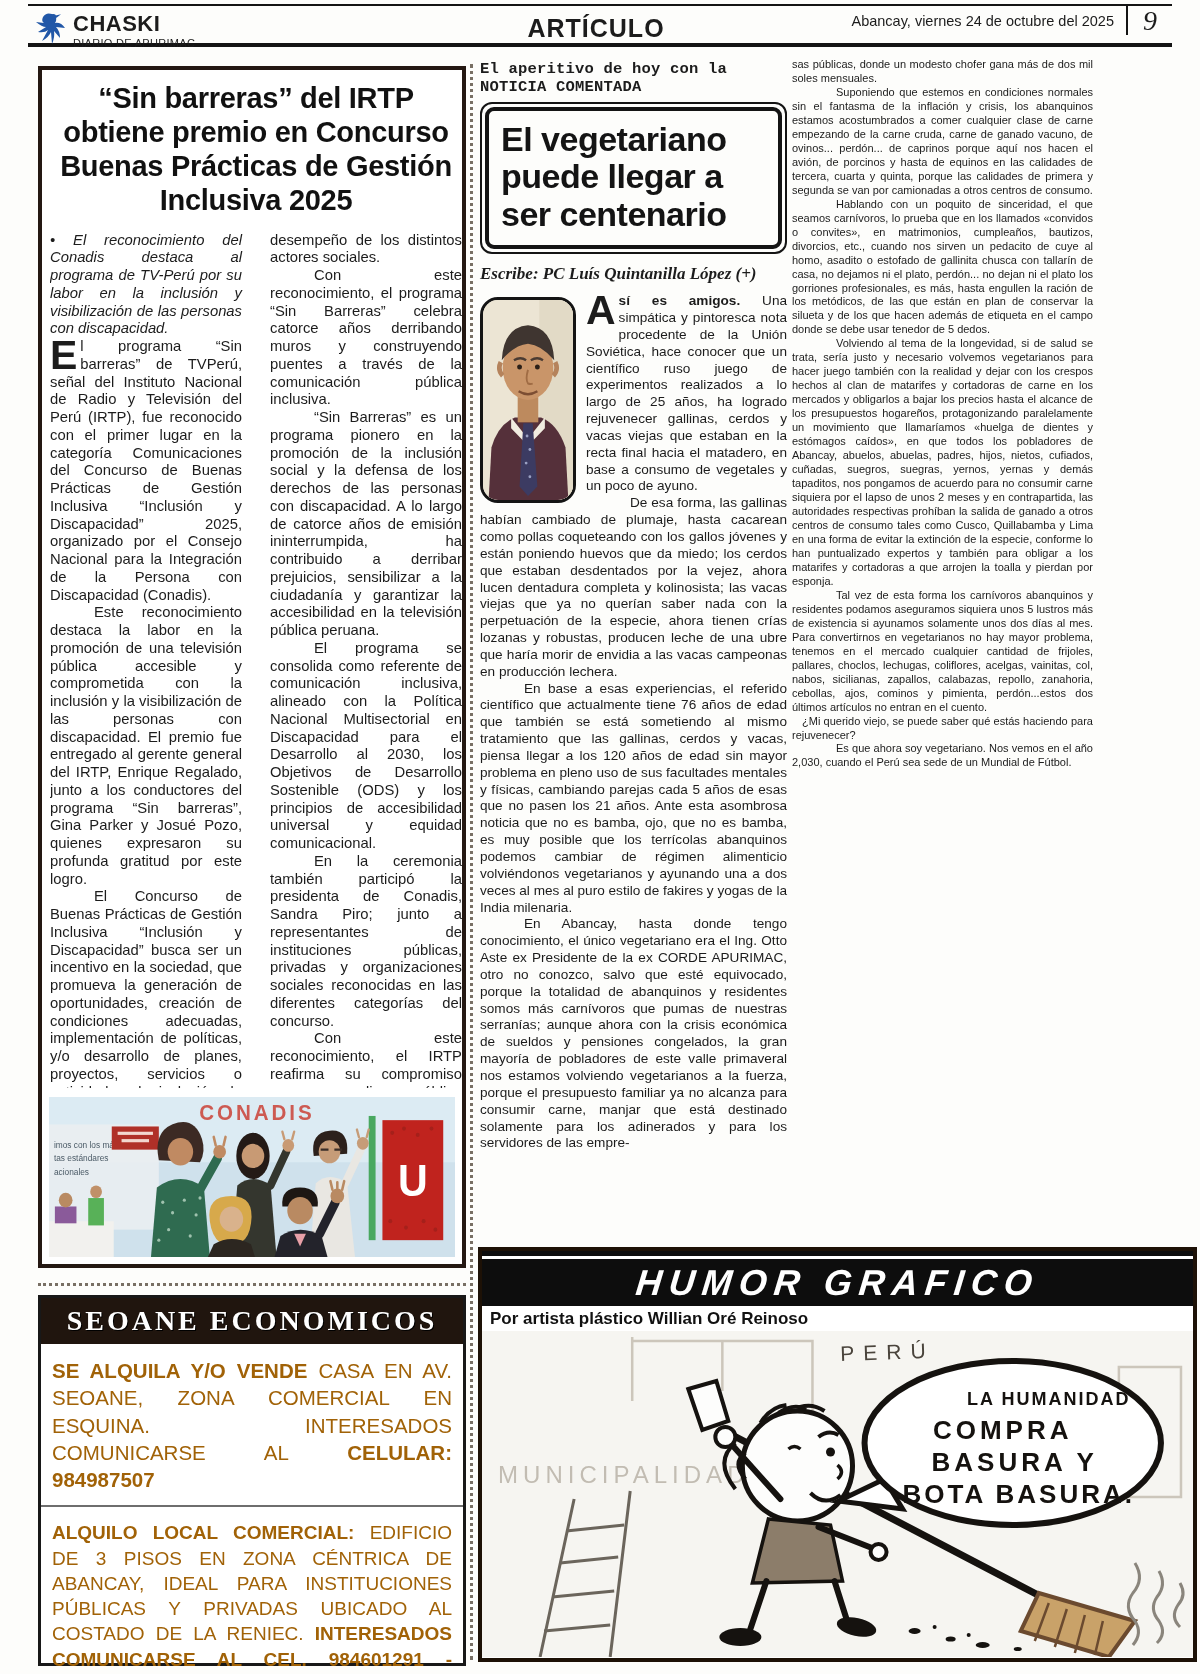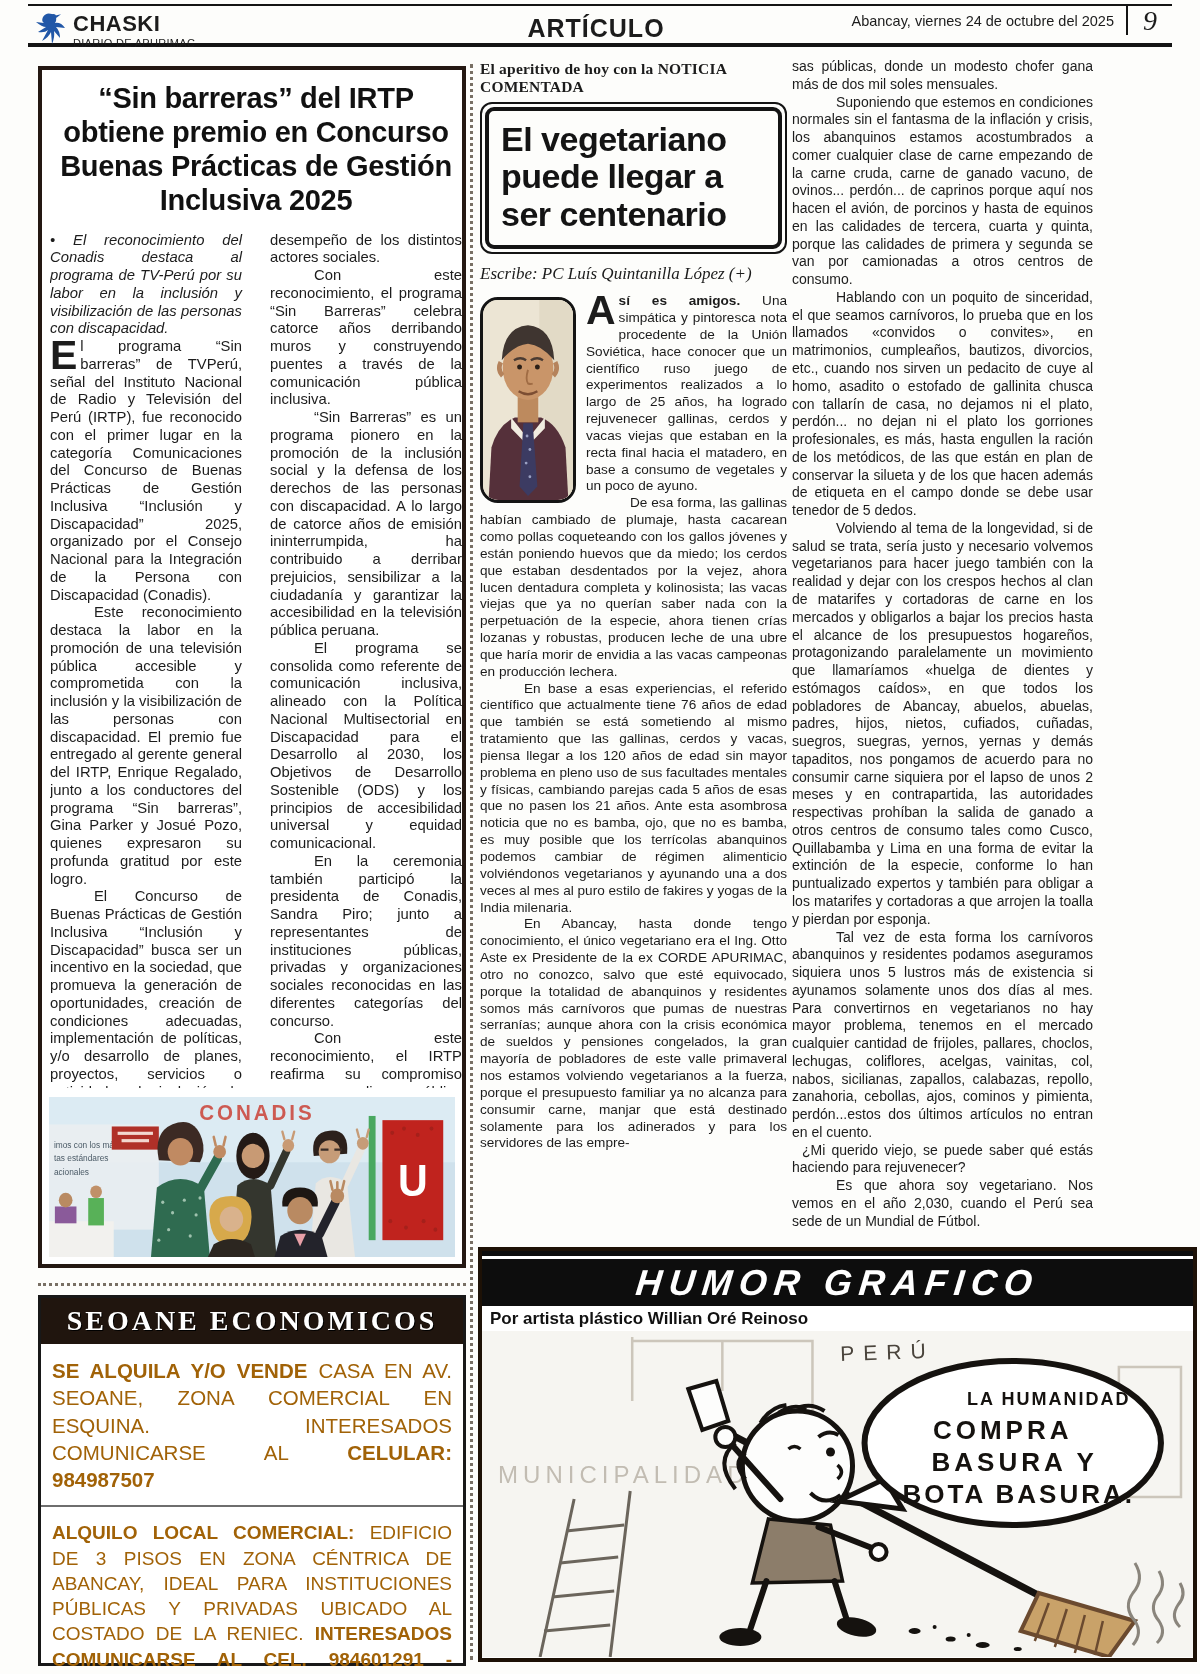--- a/index.html
+++ b/index.html
@@ -40,34 +40,34 @@
   .group-photo { position:absolute; left:7px; right:7px; bottom:7px; height:160px; overflow:hidden; background:#cfe1ec; }
   .group-photo svg { display:block; width:100%; height:100%; }
 
   
   .vdots { position:absolute; left:470px; top:64px; height:1596px; width:0;
     border-left:3px dotted #786f64; }
   .hdots { position:absolute; left:38px; width:428px; top:1283px; border-top:3px dotted #786f64; }
 
   
   .mid-col { position:absolute; left:480px; top:60px; width:307px; }
-  .kicker { font-family:Liberation Serif, serif; font-weight:bold; font-size:15.5px; letter-spacing:.2px; }
+  .kicker { font-family:Liberation Mono, monospace; font-weight:bold; font-size:15.5px; letter-spacing:.2px; }
   .tbox-outer { margin-top:6px; border:2px solid #141414; border-radius:12px; padding:3px; }
   .tbox-inner { border:4px solid #141414; border-radius:9px; padding:10px 8px 12px 12px; }
   .mid-title { font-weight:bold; font-size:34px; line-height:1.1; letter-spacing:-.5px; color:#141414; }
-  .byline { font-family:"Liberation Serif", serif; font-style:italic; font-weight:normal;
+  .byline { font-family:"Liberation Serif", serif; font-style:italic; font-weight:bold;
     font-size:17px; margin:10px 0 9px 0; }
   .mid-body { text-align:justify; font-size:13.6px; line-height:1.24; }
   .portrait { float:left; width:96px; height:206px; border:3px solid #141414; border-radius:18px;
     overflow:hidden; margin:4px 10px 2px 0; background:#ece5d4; }
   .portrait svg { display:block; width:100%; height:100%; }
 
   
   .right-col { position:absolute; left:792px; top:58px; width:301px;
-    text-align:justify; font-size:14px; line-height:1.27; }
+    text-align:justify; font-size:11px; line-height:1.27; }
 
   
   .avisos { position:absolute; left:38px; top:1295px; width:428px; height:371px;
     border:3px solid #181818; background:#fff; }
   .avisos-header { height:46px; background:#20150e; display:flex; align-items:center; justify-content:center; }
   .avisos-title { color:#fff; font-family:"Liberation Serif", serif; font-weight:bold;
     font-size:28px; letter-spacing:3px; text-shadow:1px 1px 0 #000; }
   .ad { padding:13px 11px 10px 11px; font-size:20.5px; line-height:1.33; text-align:justify; color:#a16207; }
   .ad-2 { font-size:19px; }
   .ad b { font-weight:bold; }

